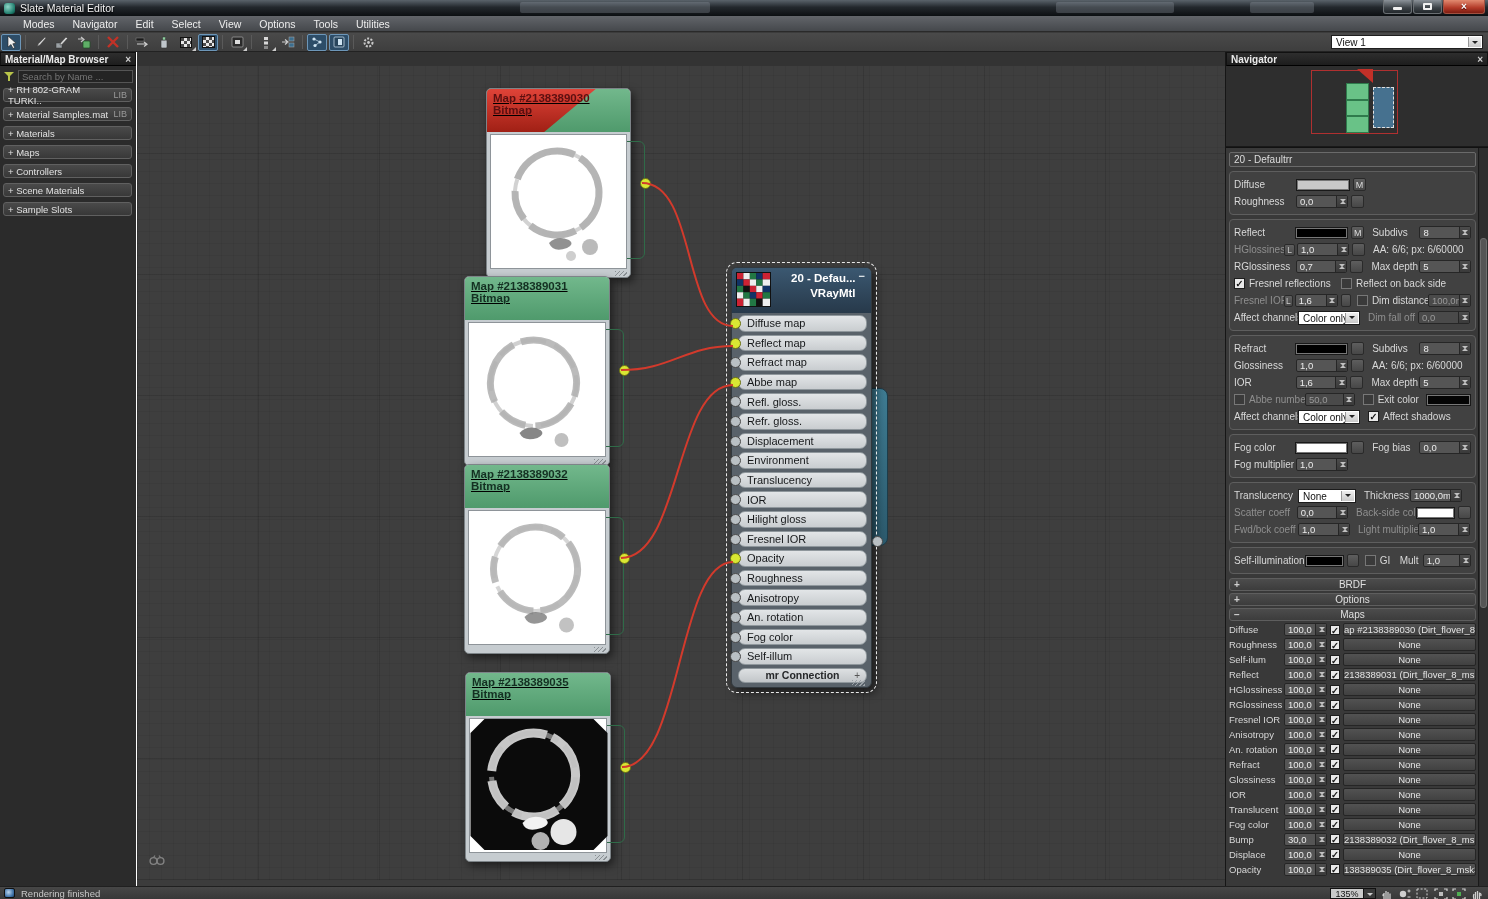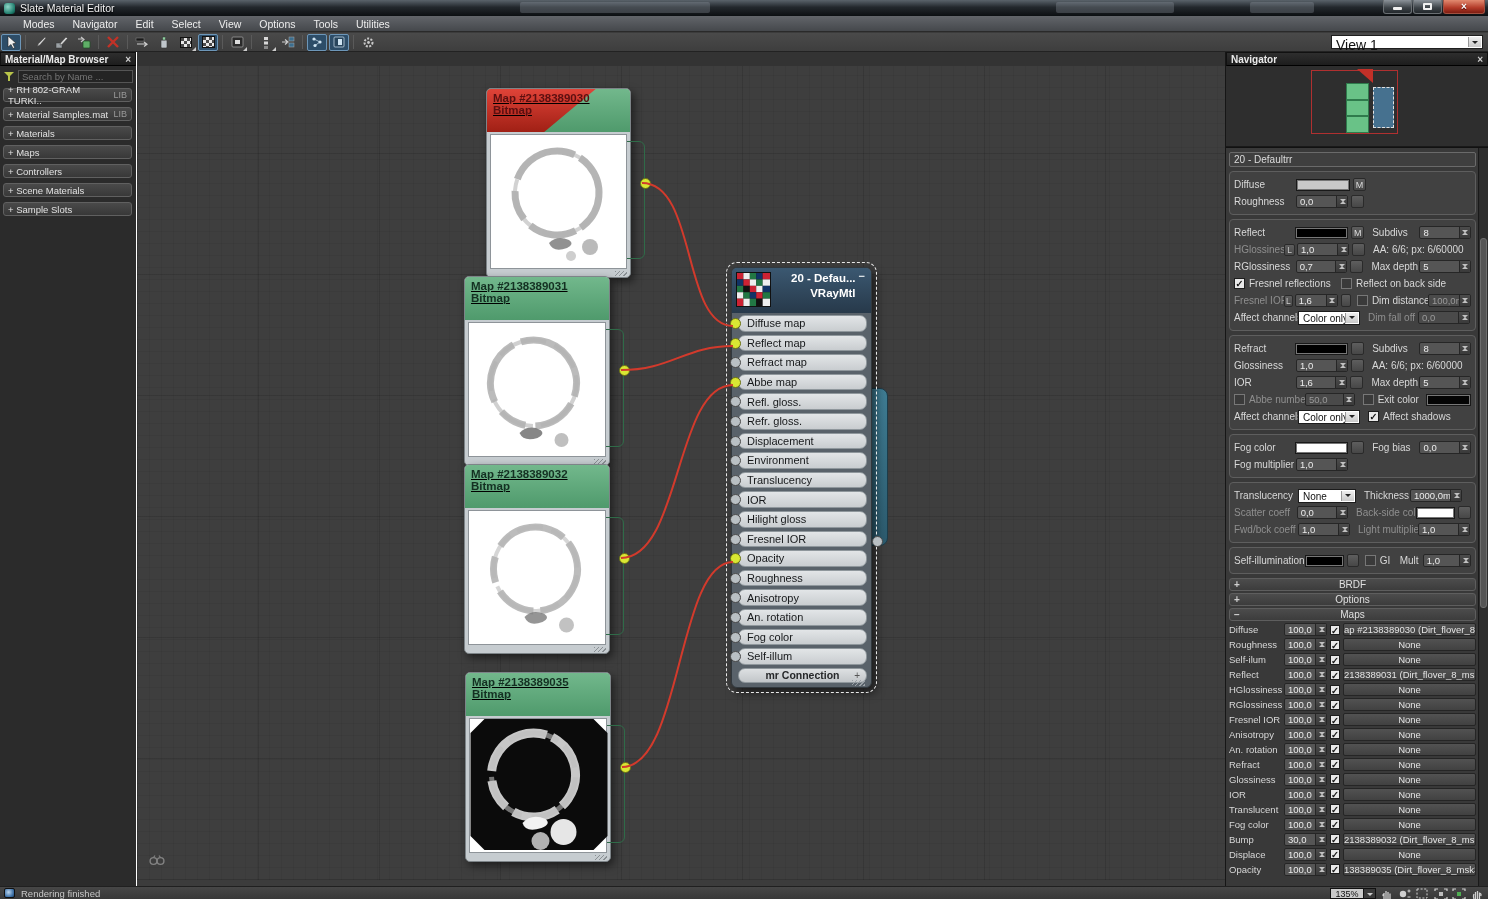--- a/index.html
+++ b/index.html
@@ -31,21 +31,21 @@
   
   .toolbar { position:absolute; left:0; top:33px; width:1488px; height:19px;
     background:linear-gradient(#4a4a4a,#3e3e3e); border-bottom:1px solid #222; display:flex; align-items:center; }
   .tbtn { width:20px; height:17px; margin:0 1px; border-radius:2px; display:flex; align-items:center; justify-content:center; position:relative;}
   .tbtn.active { background:#2d4d68; border:1px solid #6d96b8; }
   .tsep { width:1px; height:14px; background:#252525; border-right:1px solid #5a5a5a; margin:0 3px; }
   .checker { width:13px; height:12px; border:1px solid #111;
     background:repeating-conic-gradient(#e8e8e8 0 25%, #4a4a4a 0 50%); background-size:6px 6px;}
   .corner-arrow { position:absolute; right:0; bottom:0; width:0; height:0; border-left:4px solid transparent; border-bottom:4px solid #ccc; }
   .view-select { position:absolute; right:5px; top:2px; width:152px; height:14px; background:#fff; border:1px solid #1f1f1f;
-    font-size:14px; color:#111; padding:1px 16px 0 4px; }
+    font-size:10px; color:#111; padding:1px 16px 0 4px; }
   .combo-arrow { position:absolute; right:1px; top:1px; bottom:1px; width:13px; background:linear-gradient(#efefef,#c9c9c9);
     border-left:1px solid #999; display:flex; align-items:center; justify-content:center; }
   .combo-arrow:after { content:""; width:0; height:0; border:3.5px solid transparent; border-top-color:#222; margin-top:3px;}
 
   
   .phead { height:14px; background:linear-gradient(#2e2e2e,#1d1d1d); border:1px solid #111; border-bottom:1px solid #000;
     color:#eaeaea; font-size:10px; font-weight:bold; display:flex; align-items:center; padding:0 4px; }
   .phead .x { margin-left:auto; color:#cfcfcf; font-size:10px; font-weight:bold; }
 
   

